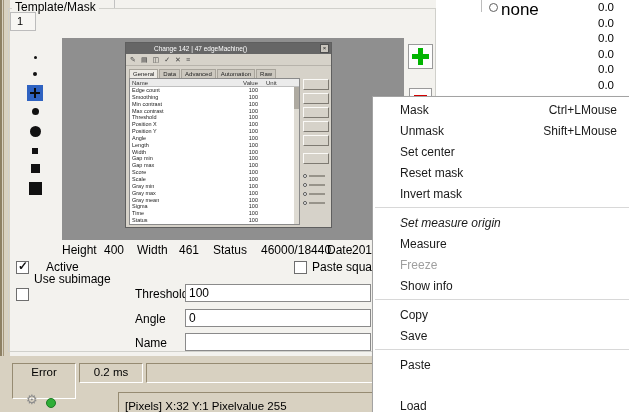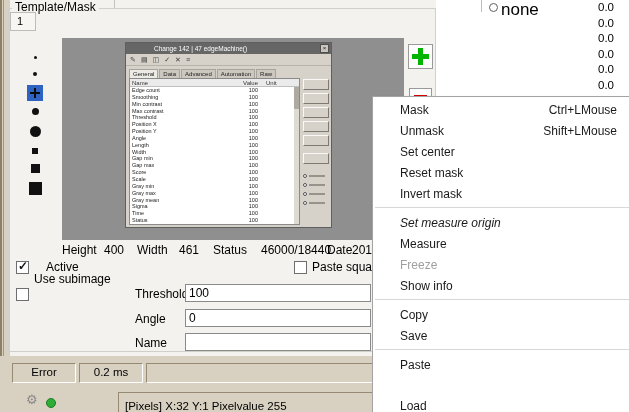--- a/index.html
+++ b/index.html
@@ -85,21 +85,21 @@
   #subimage-box{left:16px;top:288px;} #subimage-label{left:34px;top:272px;}
   #threshold-label{left:135px;top:287px;} #angle-label{left:135px;top:312px;} #name-label{left:135px;top:336px;}
   .text-input{position:absolute;width:186px;height:18px;border:1px solid #8a8a8a;background:#fff;
               font-family:"Liberation Sans",sans-serif;font-size:12px;padding:0 3px;}
   #threshold-input{left:185px;top:284px;} #angle-input{left:185px;top:309px;} #name-input{left:185px;top:333px;}
 
   
   #beige-bottom{left:0;top:356px;width:629px;height:56px;background:#d8d1c1;}
   .sunken{border:1px solid;border-color:#968b72 #ffffff #ffffff #968b72;background:#d8d1c1;
           font-size:11.5px;line-height:17px;}
-  #status-error{left:12px;top:363px;width:64px;height:20px;text-align:center;}
+  #status-error{left:12px;top:363px;width:64px;height:36px;text-align:center;}
   #status-time{left:79px;top:363px;width:64px;height:20px;text-align:center;}
   #status-long{left:146px;top:363px;width:478px;height:20px;}
   #gear-icon{left:26px;top:393px;font-size:13px;color:#8b8b8b;line-height:1;}
   #green-dot{left:46px;top:398px;width:10px;height:10px;background:#2fae37;border:1px solid #1d7b24;border-radius:50%;}
   #pixels-panel{left:118px;top:392px;width:511px;height:28px;padding:5px 0 0 6px;text-align:left;}
 
   
   #none-circle{left:489px;top:3px;width:9px;height:9px;border:1px solid #5f5f5f;border-radius:50%;background:#fff;}
   #none-label{left:501px;top:0;font-size:17px;}
   #value-column{left:556px;top:0;width:64px;}

